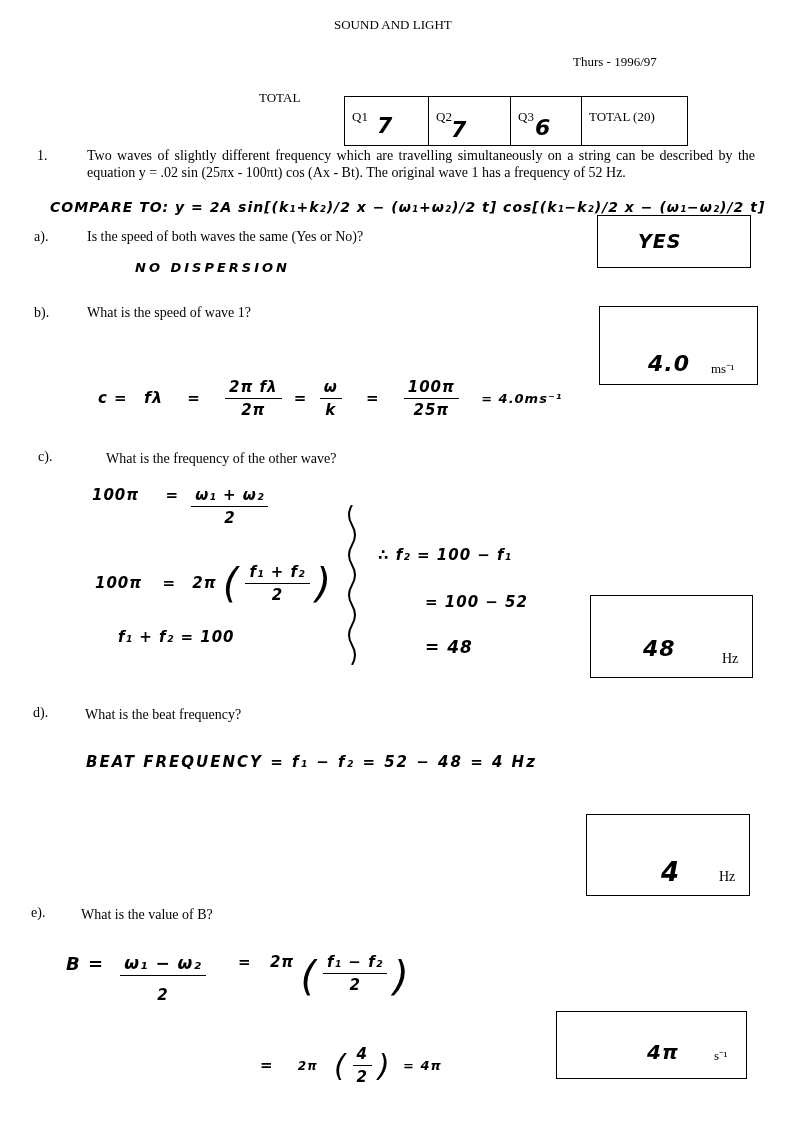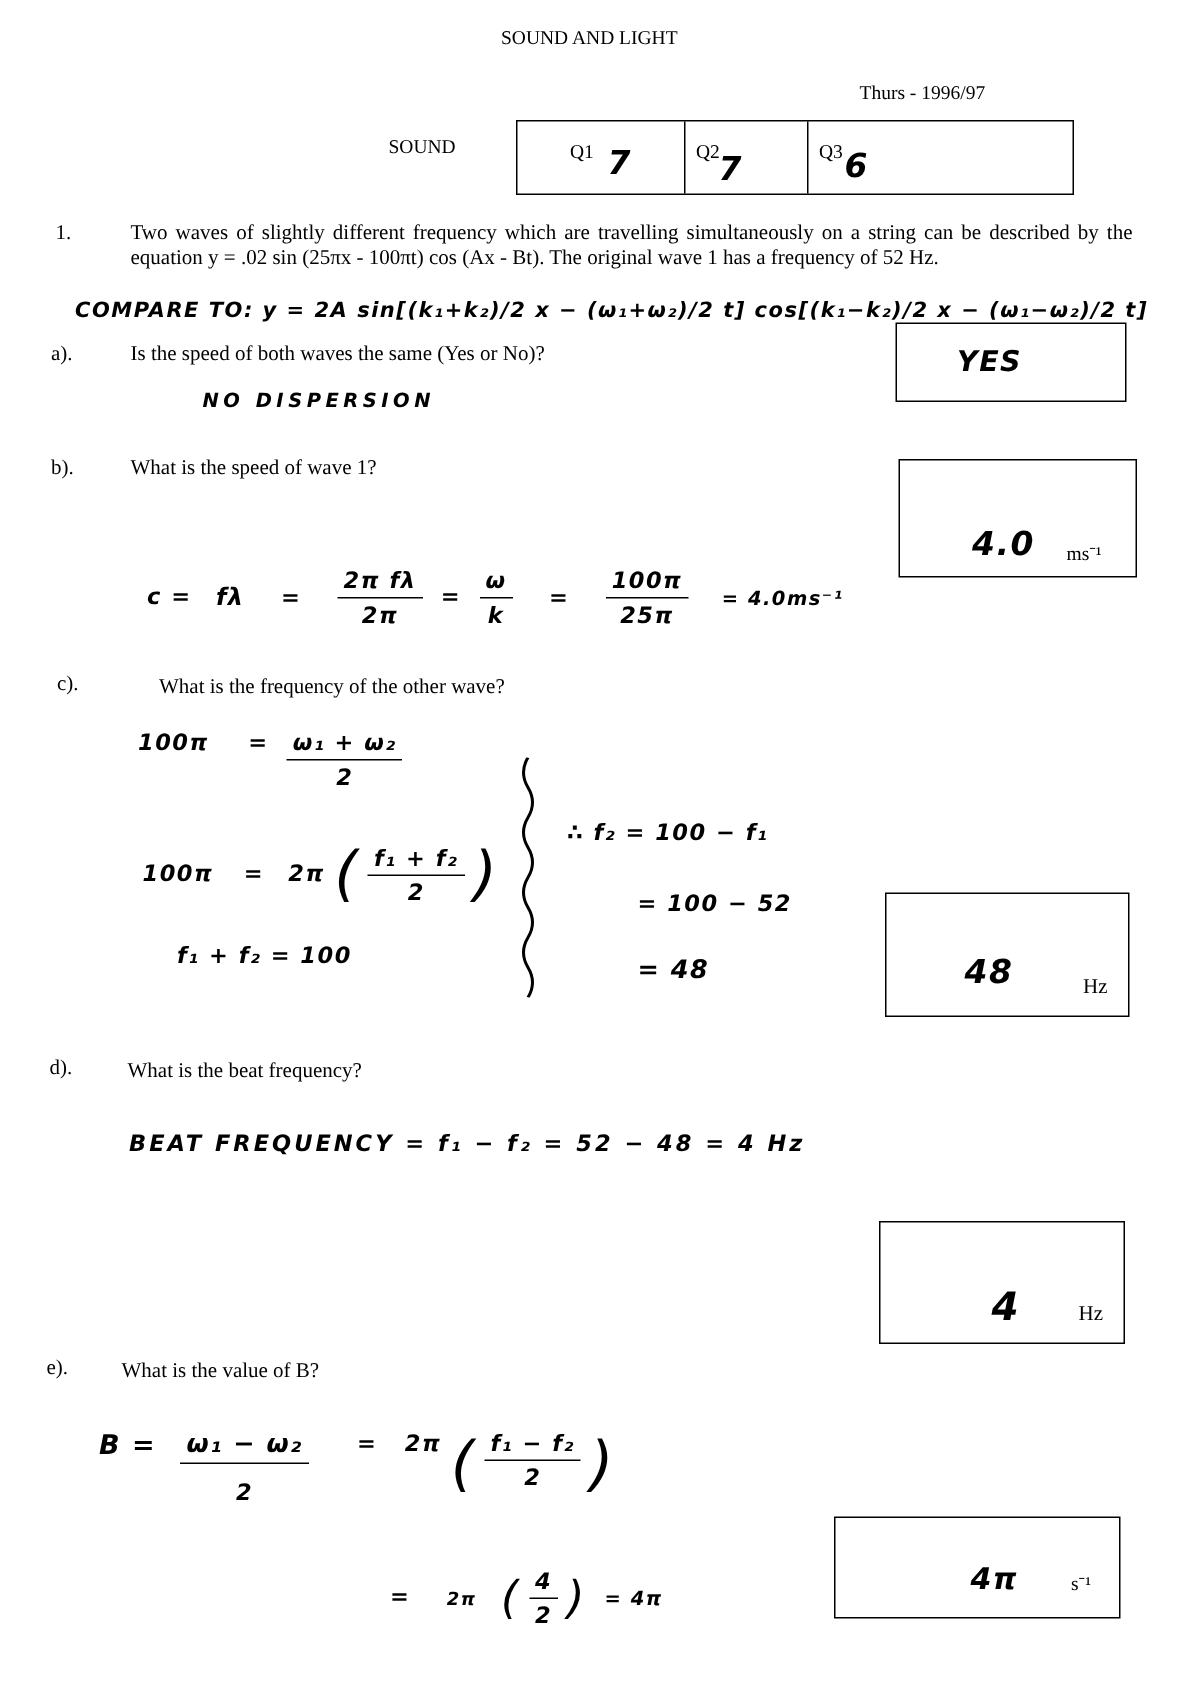--- a/index.html
+++ b/index.html
@@ -4,55 +4,58 @@
 <style>
   html, body { margin:0; padding:0; background:#ffffff; }
   body { width:785px; height:1127px; position:relative; overflow:hidden; color:#000;
          font-family:"Liberation Serif", "DejaVu Serif", serif; }
   .abs { position:absolute; }
   .print { font-family:"Liberation Serif", serif; font-size:14px; line-height:17px; }
   .hand { font-family:"DejaVu Sans", sans-serif; font-weight:bold; font-style:italic; letter-spacing:1px; }
   .title { left:334px; top:16px; font-size:13px; }
   .date { left:573px; top:53px; font-size:13px; }
   .marks-label { left:259px; top:89px; font-size:13px; }
-  .marks-table { left:344px; top:80px; width:342px; height:48px; border:1.5px solid #000; display:flex;padding-left:28px; }
+  .marks-table { left:344px; top:96px; width:342px; height:48px; border:1.5px solid #000; display:flex; }
   .mcell { position:relative; border-right:1.5px solid #000; height:100%; }
   .mcell:last-child { border-right:none; }
   .mcell .lbl { position:absolute; left:7px; top:11px; font-size:13px; }
   .mcell .val { position:absolute; font-size:22px; }
   .qnum { font-size:14px; }
   .qtext { font-size:14px; line-height:17px; text-align:justify; }
   .box { border:1.5px solid #000; }
   .ans { position:absolute; font-size:22px; }
   .unit { position:absolute; font-size:13px; font-family:Liberation Serif, serif; }
   .work { font-size:15px; white-space:nowrap; }
   .frac { display:inline-flex; flex-direction:column; align-items:center; vertical-align:middle; margin:0 6px; }
   .frac .num { border-bottom:1.5px solid #000; padding:0 4px 2px 4px; }
   .frac .den { padding-top:2px; }
   .brace { left:342px; top:505px; width:20px; height:160px; }
 </style>
 </head>
 <body>
 
 <div class="abs print title">SOUND AND LIGHT</div>
 <div class="abs print date">Thurs - 1996/97</div>
-<div class="abs print marks-label">SOUND</div>
+<div class="abs print marks-label">TOTAL</div>
 
 <div class="abs marks-table">
   <div class="mcell" style="width:83px">
     <span class="lbl print">Q1</span>
     <span class="val hand" style="left:32px;top:16px">7</span>
   </div>
   <div class="mcell" style="width:81px">
     <span class="lbl print">Q2</span>
     <span class="val hand" style="left:22px;top:20px">7</span>
   </div>
   <div class="mcell" style="width:70px">
     <span class="lbl print">Q3</span>
     <span class="val hand" style="left:24px;top:18px">6</span>
+  </div>
+  <div class="mcell" style="flex:1">
+    <span class="lbl print">TOTAL  (20)</span>
   </div>
 </div>
 
 <div class="abs print qnum" style="left:37px;top:147px">1.</div>
 <div class="abs print qtext" style="left:87px;top:147px;width:668px">Two waves of slightly different frequency which are travelling simultaneously on a string can be described by the equation y = .02 sin (25πx - 100πt) cos (Ax - Bt).  The original wave 1 has a frequency of 52 Hz.</div>
 <div class="abs hand" style="left:50px;top:199px;font-size:14px;">COMPARE TO:  y = 2A sin[(k₁+k₂)/2 x − (ω₁+ω₂)/2 t] cos[(k₁−k₂)/2 x − (ω₁−ω₂)/2 t]</div>
 
 <div class="abs print qnum" style="left:34px;top:228px">a).</div>
 <div class="abs print qtext" style="left:87px;top:228px">Is the speed of both waves the same (Yes or No)?</div>
 <div class="abs hand" style="left:135px;top:260px;font-size:13px;letter-spacing:3px">NO DISPERSION</div>

